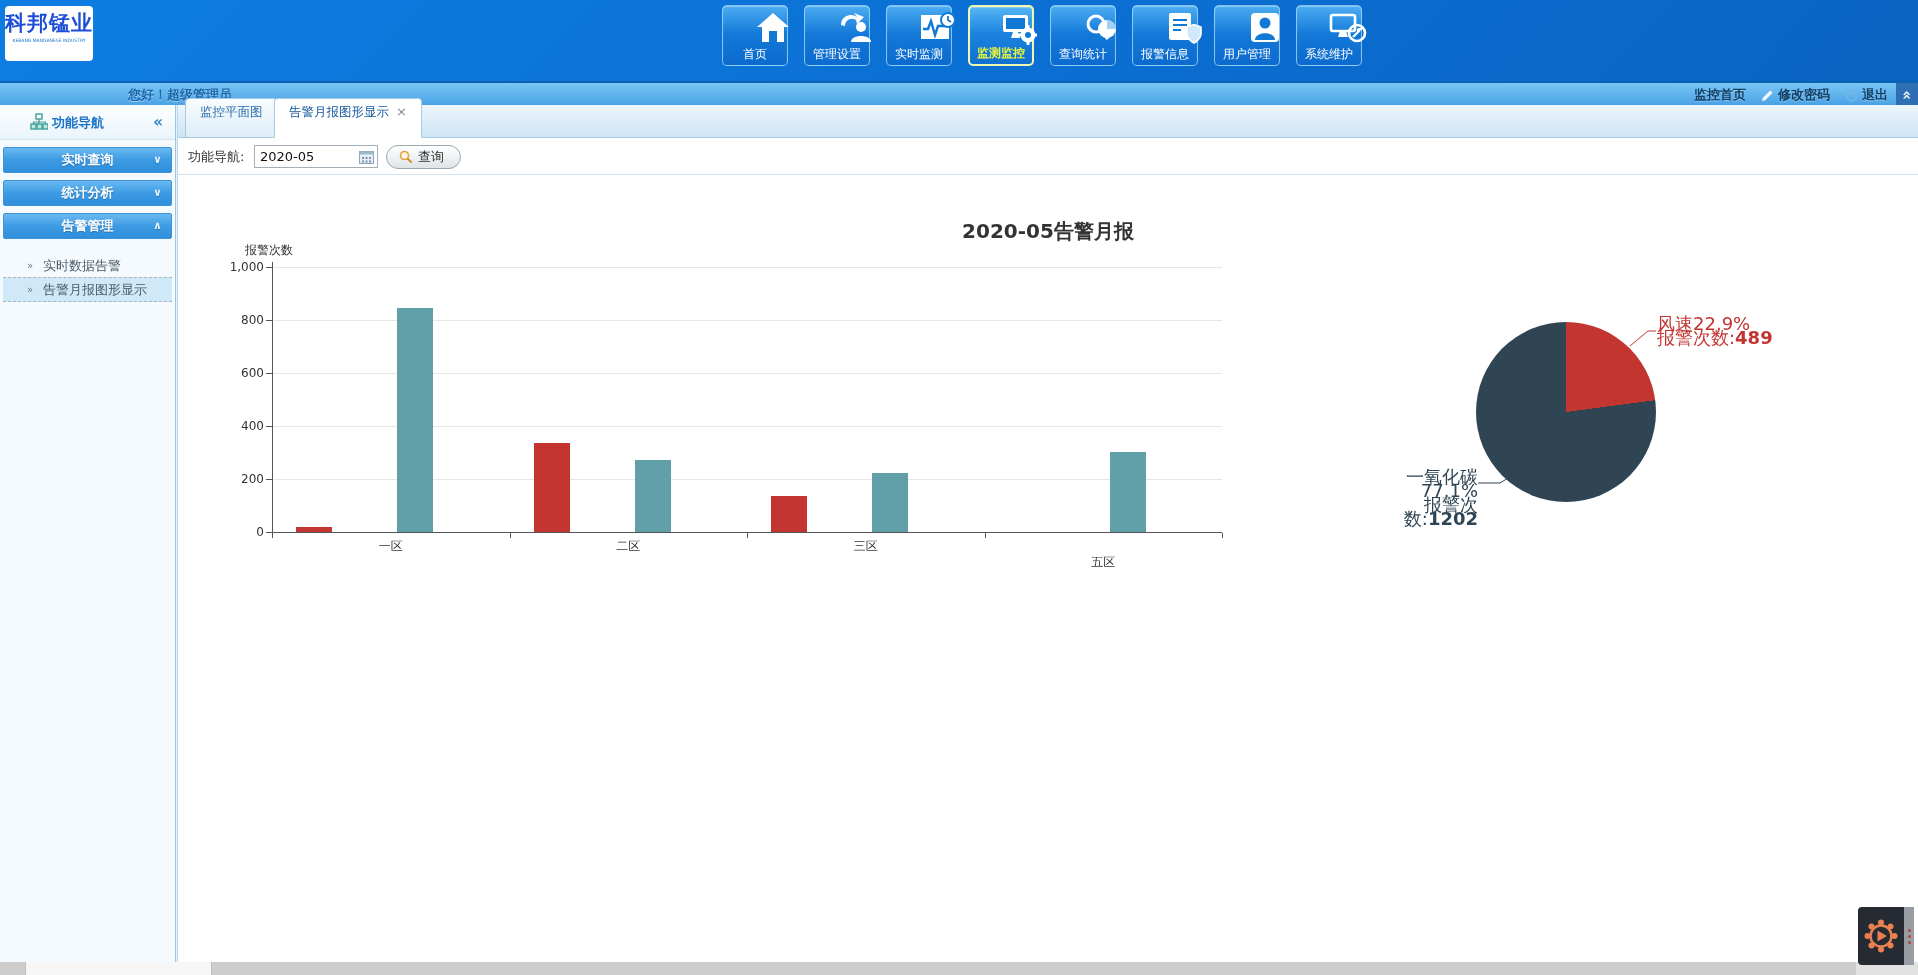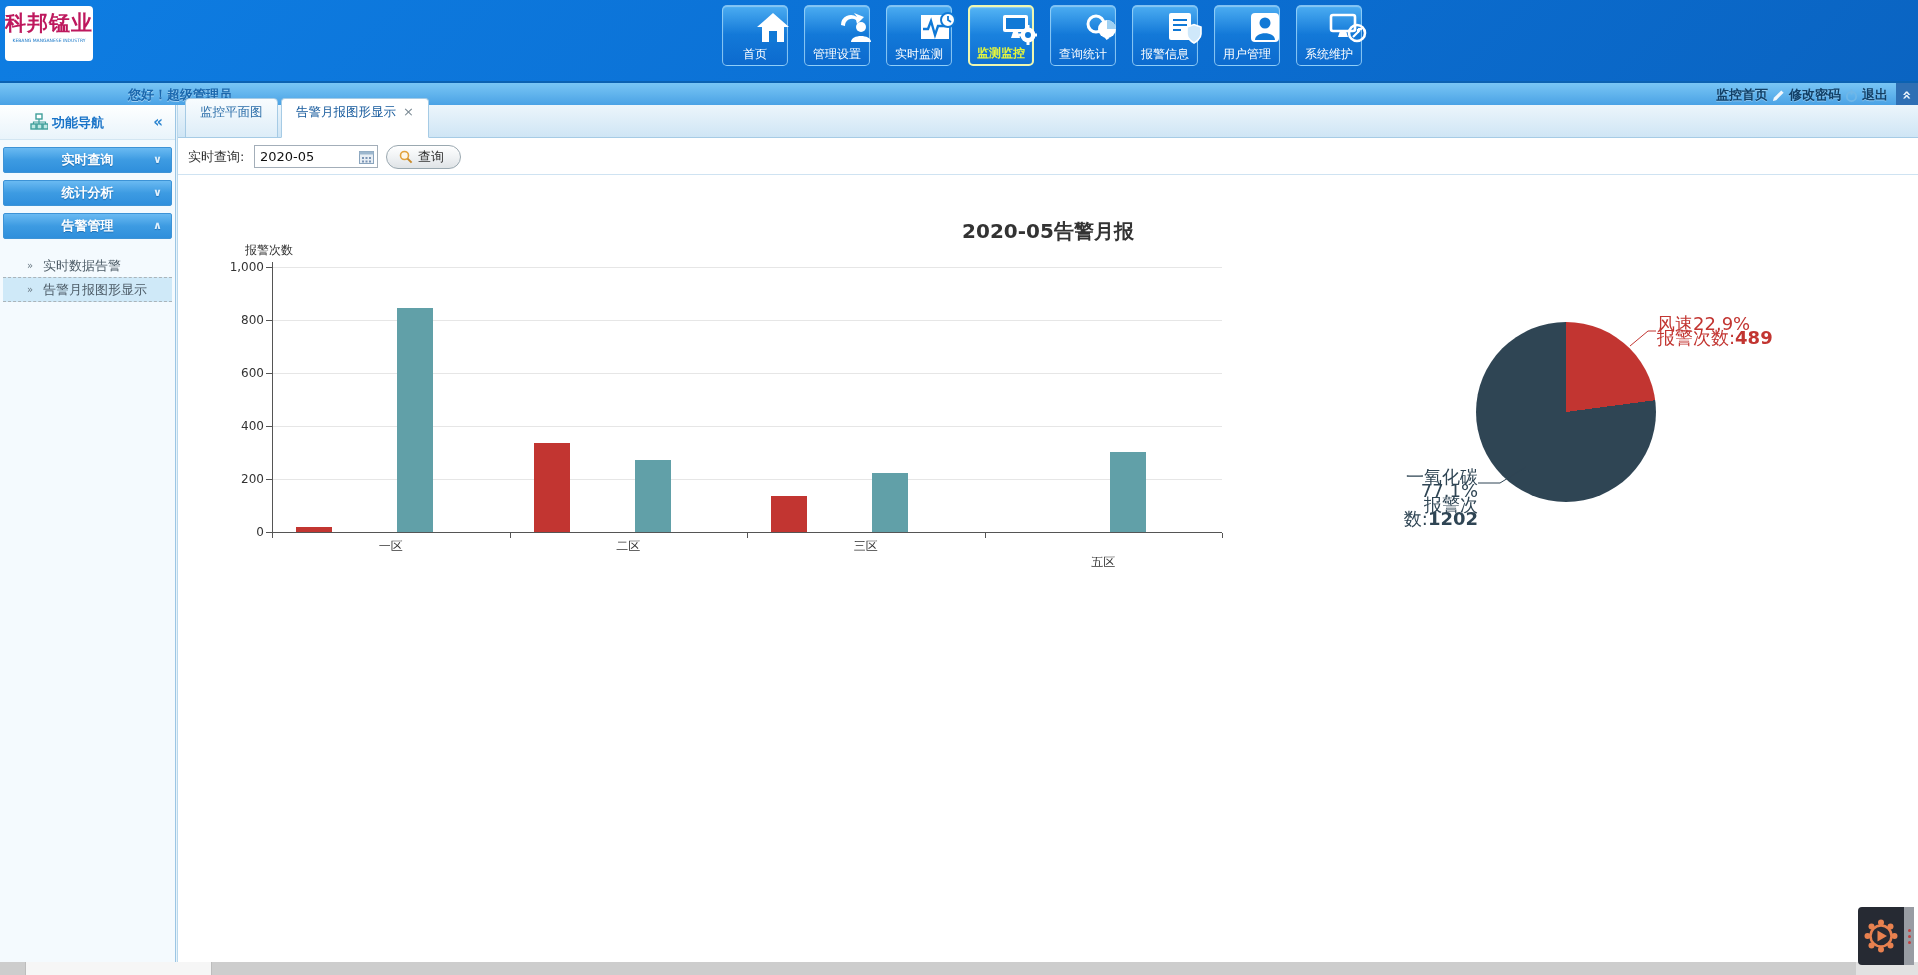--- a/index.html
+++ b/index.html
@@ -5,21 +5,21 @@
   * { margin:0; padding:0; box-sizing:border-box; }
   html,body { width:1918px; height:975px; overflow:hidden; }
   body { font-family:"DejaVu Sans","Liberation Sans",sans-serif; background:#fff; }
   #app { position:relative; width:1918px; height:975px; overflow:hidden; background:#fff; }
 
   
   .banner { position:absolute; left:0; top:0; width:100%; height:81px;
     background:linear-gradient(135deg,#0e7de2 0%,#0b6fd3 55%,#0a64c2 100%); }
   .logo { position:absolute; left:5px; top:6px; width:88px; height:55px; background:#fff;
     border-radius:4px; text-align:center; overflow:hidden; padding-top:4px; }
-  .logo .cn { color:#be185d; font-size:21px; font-weight:bold; letter-spacing:1px; line-height:26px; }
+  .logo .cn { color:#1d4ed8; font-size:21px; font-weight:bold; letter-spacing:1px; line-height:26px; }
   .logo .en { color:#1b79c8; font-size:5px; line-height:9px; transform:scale(.9); }
   .banner-titles { position:absolute; left:106px; top:8px; color:#fff; }
   .banner-titles .t1 { font-size:21px; line-height:30px; }
   .banner-titles .t2 { font-size:19px; line-height:30px; }
 
   .nav { position:absolute; left:722px; top:5px; display:flex; gap:16px;align-items:flex-end; }
   .navbtn { width:66px; height:61px; border-radius:5px; cursor:pointer;
     border:1px solid rgba(160,215,250,.8);
     background:linear-gradient(180deg,#4cadf2 0%,#1379d8 48%,#0c6ace 100%);
     box-shadow:inset 0 1px 1px rgba(255,255,255,.35);
@@ -28,21 +28,21 @@
   .navbtn .lbl { color:#fff; font-size:12px; line-height:15px; white-space:nowrap; }
   .navbtn.active { border:2px solid #eef7b0; background:linear-gradient(180deg,#55b5f5 0%,#1a82de 48%,#0f6fd2 100%); }
   .navbtn.active .lbl { color:#e4f53c; font-weight:bold; }
 
   
   .userbar { position:absolute; left:0; top:81px; width:100%; height:24px;
     border-top:2px solid #0b62b2;
     background:linear-gradient(180deg,#79c6f5 0%,#4aa2e5 100%); }
   .greet { position:absolute; left:128px; top:3px; font-size:13px; font-weight:bold; color:#1a67ad;
     text-shadow:0 1px 0 rgba(255,255,255,.45); }
-  .userlinks { position:absolute; right:30px; top:3px; display:flex; gap:4px; align-items:center; }
+  .userlinks { position:absolute; right:30px; top:3px; display:flex; gap:15px; align-items:center; }
   .userlinks .ul-item { display:flex; align-items:center; gap:4px; font-size:13px; color:#113f66;
     cursor:pointer; font-weight:bold; text-shadow:0 1px 0 rgba(255,255,255,.3); }
   .corner-collapse { position:absolute; right:0; top:0; width:22px; height:24px; background:#2e6fb4;
     color:#eaf4fc; text-align:center; cursor:pointer; }
   .corner-collapse span { display:inline-block; transform:rotate(90deg); font-size:15px; line-height:24px; font-weight:bold; }
 
   
   .sidebar { position:absolute; left:0; top:105px; width:175px; bottom:13px; background:#f4fafe; }
   .side-divider { position:absolute; left:175px; top:105px; width:3px; bottom:13px;
     background:#e7f3fb; border-left:1px solid #9cc6e4; border-right:1px solid #b9d8ec; }
@@ -64,21 +64,21 @@
   .submenu-item .arr { position:absolute; left:24px; top:0; font-size:10px; color:#6b7a85; }
   .submenu-item.selected { background:#cfe9f8; border-top:1px dashed #aab4ba; border-bottom:1px dashed #aab4ba; height:25px; line-height:23px; }
 
   
   .content { position:absolute; left:178px; top:105px; right:0; bottom:13px; background:#fff; }
   .tabstrip { position:relative; height:33px; background:linear-gradient(180deg,#ecf5fb 0%,#cfe5f5 100%);
     border-bottom:1px solid #a6cbe5; }
   .tab { position:absolute; bottom:-1px; height:40px; line-height:25px; padding:0 14px;
     border:1px solid #a6cbe5; border-radius:4px 4px 0 0; font-size:12.5px; cursor:pointer; white-space:nowrap; }
   .tab.t0 { left:7px; background:linear-gradient(180deg,#f8fcfe,#ddedf8); color:#2a6da8; }
-  .tab.t1 { left:103px; background:#fff; border-bottom-color:#fff; color:#15599c; }
+  .tab.t1 { left:96px; background:#fff; border-bottom-color:#fff; color:#15599c; }
   .tab .close { margin-left:7px; color:#7b8a94; font-size:13px; cursor:pointer; }
 
   .panel-header { height:24px; border-top:2px solid #4f9ad2;
     background:linear-gradient(180deg,#f2f9fd 0%,#dceef9 100%);
     border-bottom:1px solid #cde2f0; color:#15599c; font-size:13px; font-weight:bold;
     line-height:22px; padding-left:14px; }
   .form-row { position:relative; height:37px; border-bottom:1px solid #cfe3f2; background:#fff; }
   .form-label { position:absolute; left:10px; top:10px; font-size:13px; color:#333; }
   .month-input { position:absolute; left:76px; top:7px; width:124px; height:23px;
     border:1px solid #a3aeb9; font-size:13px; padding:0 20px 0 5px; color:#111;
@@ -291,21 +291,21 @@
     </div>
   </div>
   <div class="side-divider"></div>
 
   <div class="content">
     <div class="tabstrip">
       <div class="tab t0"><span>监控平面图</span></div>
       <div class="tab t1"><span>告警月报图形显示</span><span class="close">×</span></div>
     </div>
     <div class="form-row">
-      <span class="form-label">实时查询:</span>
+      <span class="form-label">功能导航:</span>
       <input class="month-input" value="2020-05" style="">
       <span class="cal-icon">
         <svg width="15" height="14" viewBox="0 0 15 14">
             <rect x="0.5" y="1.5" width="14" height="12" fill="#e8eef4" stroke="#8aa4bd"></rect>
             <rect x="0.5" y="1.5" width="14" height="3" fill="#9db7ce"></rect>
             <rect x="3" y="7" width="2" height="2" fill="#7a94b5"></rect>
             <rect x="6.5" y="7" width="2" height="2" fill="#7a94b5"></rect>
             <rect x="10" y="7" width="2" height="2" fill="#7a94b5"></rect>
             <rect x="3" y="10.5" width="2" height="2" fill="#7a94b5"></rect>
             <rect x="6.5" y="10.5" width="2" height="2" fill="#7a94b5"></rect>

